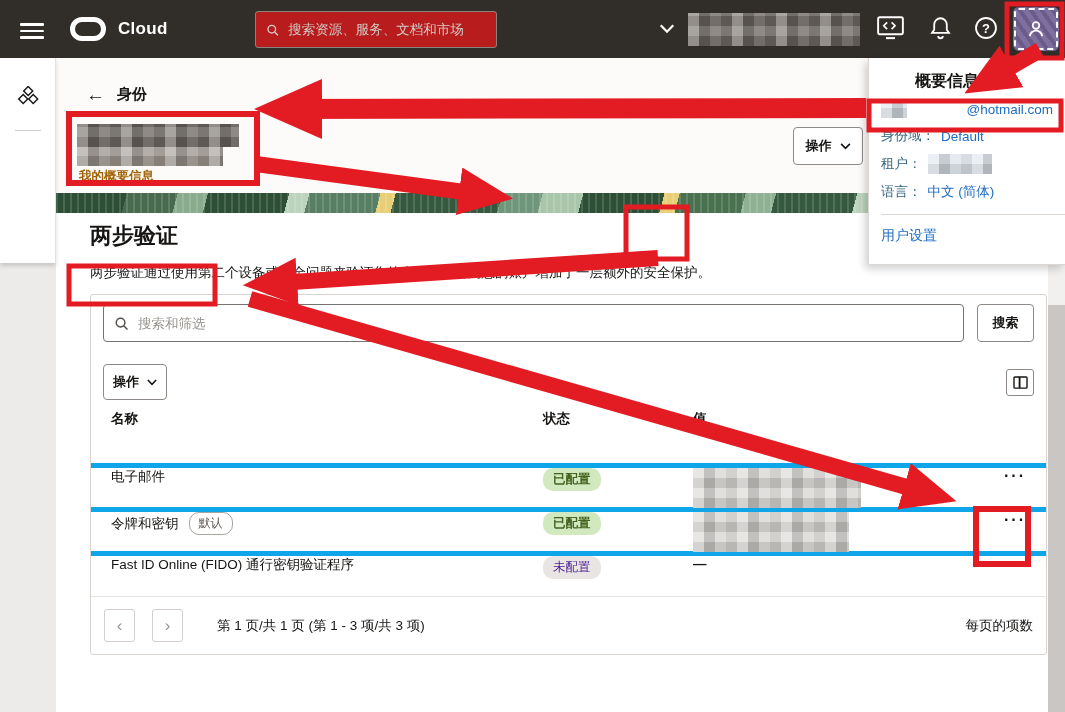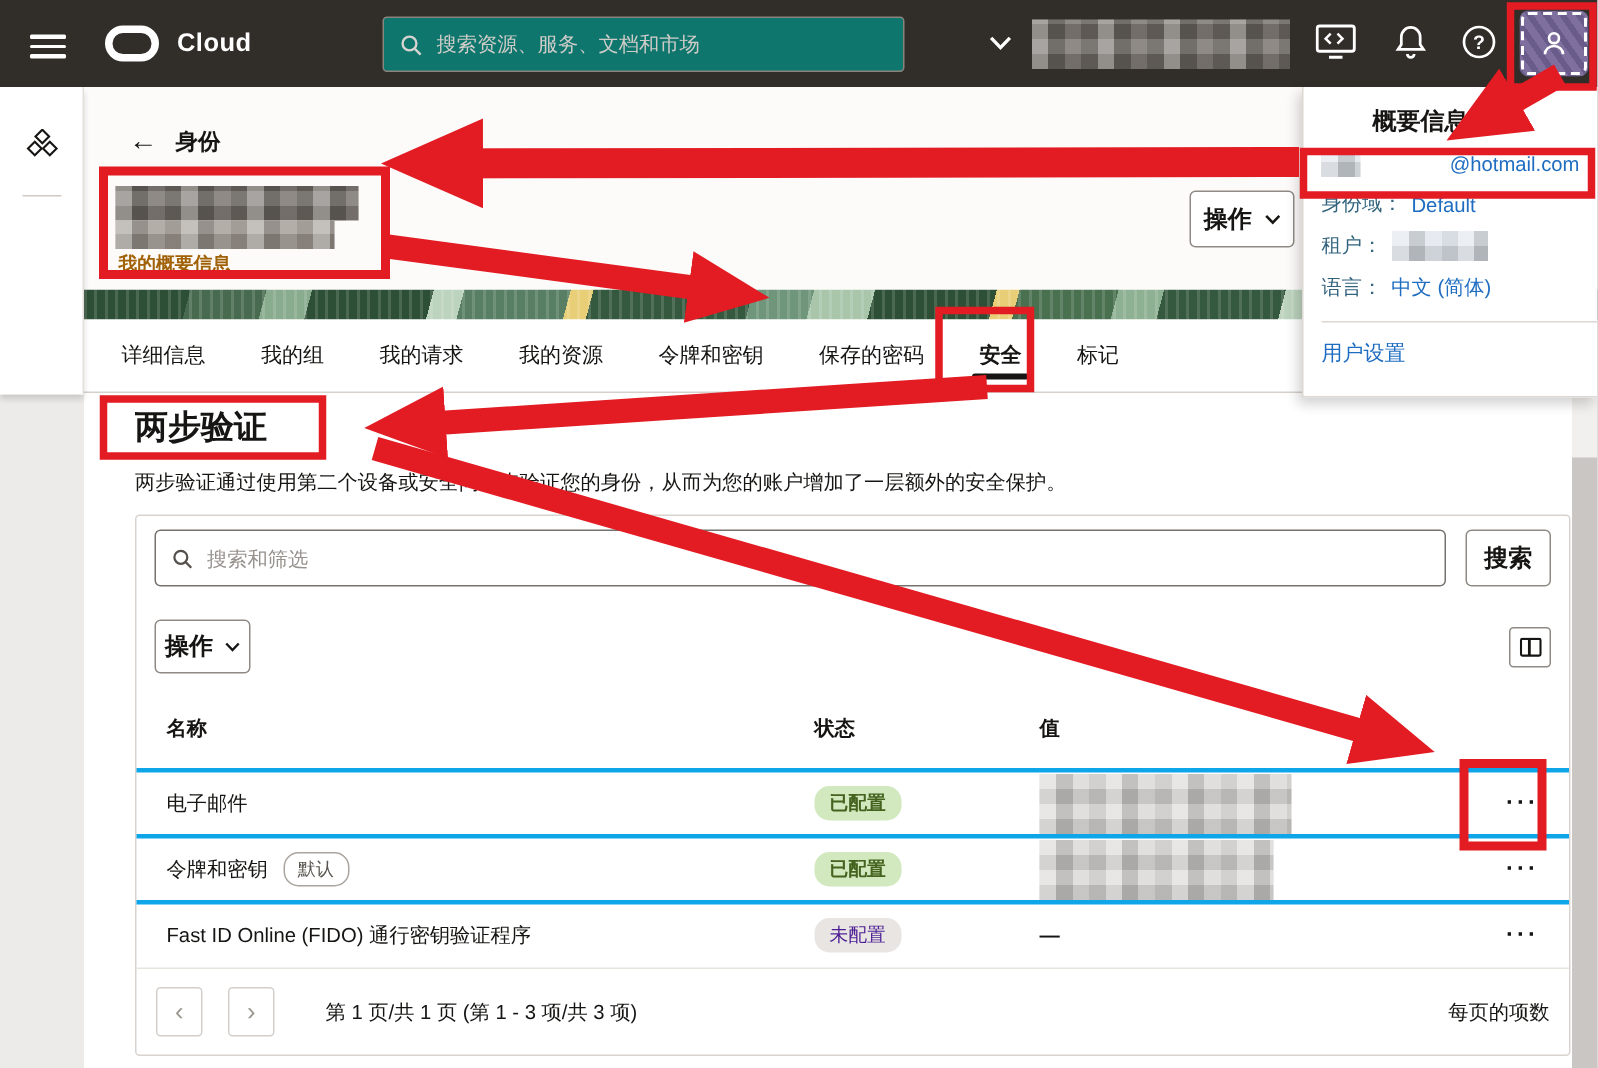--- a/index.html
+++ b/index.html
@@ -5,21 +5,21 @@
   * { margin:0; padding:0; box-sizing:border-box; }
   body { background:#888; font-family:"Liberation Sans","DejaVu Sans",sans-serif; }
   .screen { position:relative; width:1065px; height:712px; background:#fff; overflow:hidden; margin:0 auto; }
 
   
   .topbar { position:absolute; left:0; top:0; width:1065px; height:58px; background:#312d29; z-index:30; }
   .hamburger { position:absolute; left:20px; top:19px; width:24px; height:20px; cursor:pointer; }
   .hamburger span { display:block; height:2.5px; background:#fff; margin:4px 0; border-radius:1px; }
   .logo-mark { position:absolute; left:70px; top:17px; width:36px; height:24px; border:5px solid #fff; border-radius:12px; }
   .logo-text { position:absolute; left:118px; top:19px; color:#fff; font-size:17px; font-weight:700; letter-spacing:.3px; }
-  .hdr-search { position:absolute; left:255px; top:11px; width:348px; height:37px; background:#0f766e; border:1px solid #8a847d; border-radius:3px; display:flex; align-items:center; padding:0 10px; color:#d6d3d0; }
+  .hdr-search { position:absolute; left:255px; top:11px; width:242px; height:37px; background:#b91c1c; border:1px solid #8a847d; border-radius:3px; display:flex; align-items:center; padding:0 10px; color:#d6d3d0; }
   .hdr-search input { background:transparent; border:none; outline:none; color:#d6d3d0; font-size:13.5px; margin-left:9px; width:240px; font-family:inherit; }
   .hdr-search input::placeholder { color:#cfccc8; opacity:1; }
   .hdr-chevron { position:absolute; left:659px; top:24px; width:16px; height:10px; color:#fff; }
   .region-px { position:absolute; left:688px; top:13px; width:172px; height:33px; }
   .tb-icon { position:absolute; top:16px; width:27px; height:24px; color:#fff; cursor:pointer; }
   .avatar { position:absolute; left:1013px; top:7px; width:46px; height:44px; border-radius:6px; background:#7e6f9e;
             background-image:repeating-linear-gradient(55deg,#6a5c8a 0 4px,transparent 4px 9px); outline:2px dashed #fff; outline-offset:-3px;
             display:flex; align-items:center; justify-content:center; cursor:pointer; }
 
   
@@ -30,21 +30,21 @@
 
   
   .main { position:absolute; left:56px; top:58px; width:1009px; height:654px; background:#fff; }
   .page-head { position:relative; height:135px; background:#fcfbf9; }
   .back-row { position:absolute; left:30px; top:27px; display:flex; align-items:center; gap:12px; }
   .back-arrow { font-size:19px; color:#161513; cursor:pointer; line-height:1; }
   .breadcrumb { font-size:15px; font-weight:700; color:#161513; cursor:pointer; }
   .name-bar1 { position:absolute; left:21px; top:66px; width:162px; height:23px; }
   .name-bar2 { position:absolute; left:21px; top:89px; width:146px; height:19px; }
   .profile-caption { position:absolute; left:23px; top:110px; font-size:12.5px; font-weight:700; color:#a16207; }
-  .btn { display:inline-flex; align-items:center; justify-content:center; gap:8px; background:#fff; border:1px solid #8f8a85; border-radius:4px; font-size:16px; font-weight:600; color:#161513; cursor:pointer; font-family:inherit; }
+  .btn { display:inline-flex; align-items:center; justify-content:center; gap:8px; background:#fff; border:1px solid #8f8a85; border-radius:4px; font-size:13px; font-weight:600; color:#161513; cursor:pointer; font-family:inherit; }
   .top-actions { position:absolute; left:737px; top:69px; width:70px; height:38px; }
 
   .banner { height:20px; background:
       repeating-linear-gradient(90deg, rgba(255,255,255,.14) 0 2px, rgba(255,255,255,0) 2px 7px),
       linear-gradient(105deg,#2d4f36 0 7%,#486b4f 7% 12%,#89ab8e 12% 15%,#2d4f36 15% 23%,#bcd3bd 23% 25%,#587f63 25% 32%,#e8cf77 32% 33.5%,#35593f 33.5% 44%,#6f957a 44% 48%,#a9c6ab 48% 52%,#2d4f36 52% 60%,#e8cf77 60% 61.5%,#49704f 61.5% 68%,#8fb193 68% 71%,#35593f 71% 79%,#bcd3bd 79% 81%,#587f63 81% 88%,#2d4f36 88% 100%); }
 
   .tabs { height:49px; background:#fff; border-bottom:1px solid #d6d1cc; display:flex; align-items:stretch; gap:37px; padding-left:25px; }
   .tab { display:flex; align-items:center; font-size:14px; color:#161513; cursor:pointer; position:relative; white-space:nowrap; }
   .tab.active { font-weight:700; }
   .tab.active::after { content:""; position:absolute; left:-5px; right:-5px; bottom:8px; height:4px; background:#161513; border-radius:2px; }
@@ -57,23 +57,23 @@
   .search-row { display:flex; gap:13px; margin:9px 12px 0 12px; }
   .filter-input { flex:1; height:38px; border:1px solid #77726d; border-radius:4px; display:flex; align-items:center; padding:0 10px; color:#8d8883; }
   .filter-input input { flex:1; border:none; outline:none; font-size:13.5px; margin-left:9px; color:#161513; font-family:inherit; }
   .filter-input input::placeholder { color:#97928d; opacity:1; }
   .search-btn { width:57px; height:38px; font-weight:700; }
   .actions-row { display:flex; justify-content:space-between; align-items:center; margin:22px 12px 0 12px; }
   .tbl-action-btn { width:64px; height:36px; }
   .col-btn { width:28px; height:27px; border:1px solid #8f8a85; border-radius:3px; background:#fff; display:flex; align-items:center; justify-content:center; cursor:pointer; }
 
   .tbl { margin-top:10px; }
-  .tr { display:flex; align-items:center; padding:0 20px; }
+  .tr { display:flex; align-items:flex-start; padding:0 20px; }
   .thead { height:53px; font-weight:700; font-size:13.5px; color:#161513; }
-  .trow { height:44px; border-top:3px solid #0ea5e9; font-size:13.5px; color:#161513; }
+  .trow { height:44px; border-top:5px solid #0ea5e9; font-size:13.5px; color:#161513; }
   .c-name { width:432px; display:flex; align-items:center; gap:10px; }
   .c-status { width:150px; }
   .c-value { flex:1; display:flex; align-items:center; }
   .c-act { width:40px; text-align:right; }
   .badge { display:inline-block; padding:3px 10px; border-radius:10px; font-size:12.5px; }
   .badge.success { background:#d2e8be; color:#44631f;font-weight:bold; }
   .badge.neutral { background:#e8e5e2; color:#4c1d95; }
   .tag-pill { display:inline-block; padding:2px 9px; border:1px solid #aaa49e; border-radius:10px; font-size:12px; color:#5b5651; }
   .ellipsis-btn { background:none; border:none; font-size:16px; font-weight:700; color:#161513; letter-spacing:2px; cursor:pointer; line-height:1; }
   .dash { font-weight:700; }
@@ -183,30 +183,20 @@
       <button class="btn top-actions">
         <span>操作</span>
         <svg width="11" height="7" viewBox="0 0 12 8">
             <path d="M1 1 L6 6.2 L11 1" fill="none" stroke="#161513" stroke-width="1.9"></path>
           </svg>
       </button>
     </section>
 
     <div class="banner"></div>
 
-    <nav class="tabs">
-      <span class="tab">详细信息</span>
-      <span class="tab">我的组</span>
-      <span class="tab">我的请求</span>
-      <span class="tab">我的资源</span>
-      <span class="tab">令牌和密钥</span>
-      <span class="tab">保存的密码</span>
-      <span class="tab active">安全</span>
-      <span class="tab">标记</span>
-    </nav>
 
     <section class="body">
       <h1 class="page-title">两步验证</h1>
       <p class="page-desc">两步验证通过使用第二个设备或安全问题来验证您的身份，从而为您的账户增加了一层额外的安全保护。</p>
 
       <div class="panel-box">
         <div class="search-row">
           <div class="filter-input">
             <svg width="15" height="15" viewBox="0 0 16 16">
                 <circle cx="7" cy="7" r="4.6" fill="none" stroke="#55504b" stroke-width="1.6"></circle>

